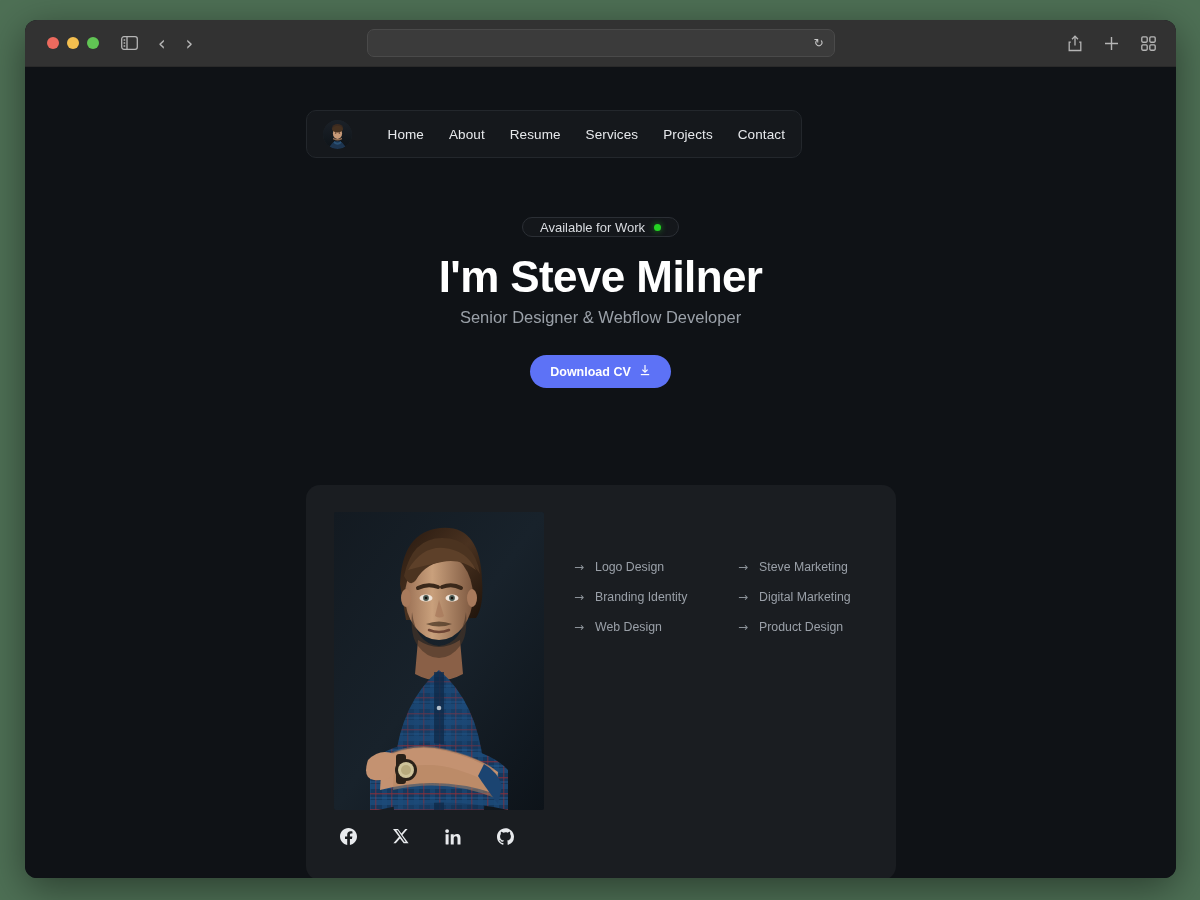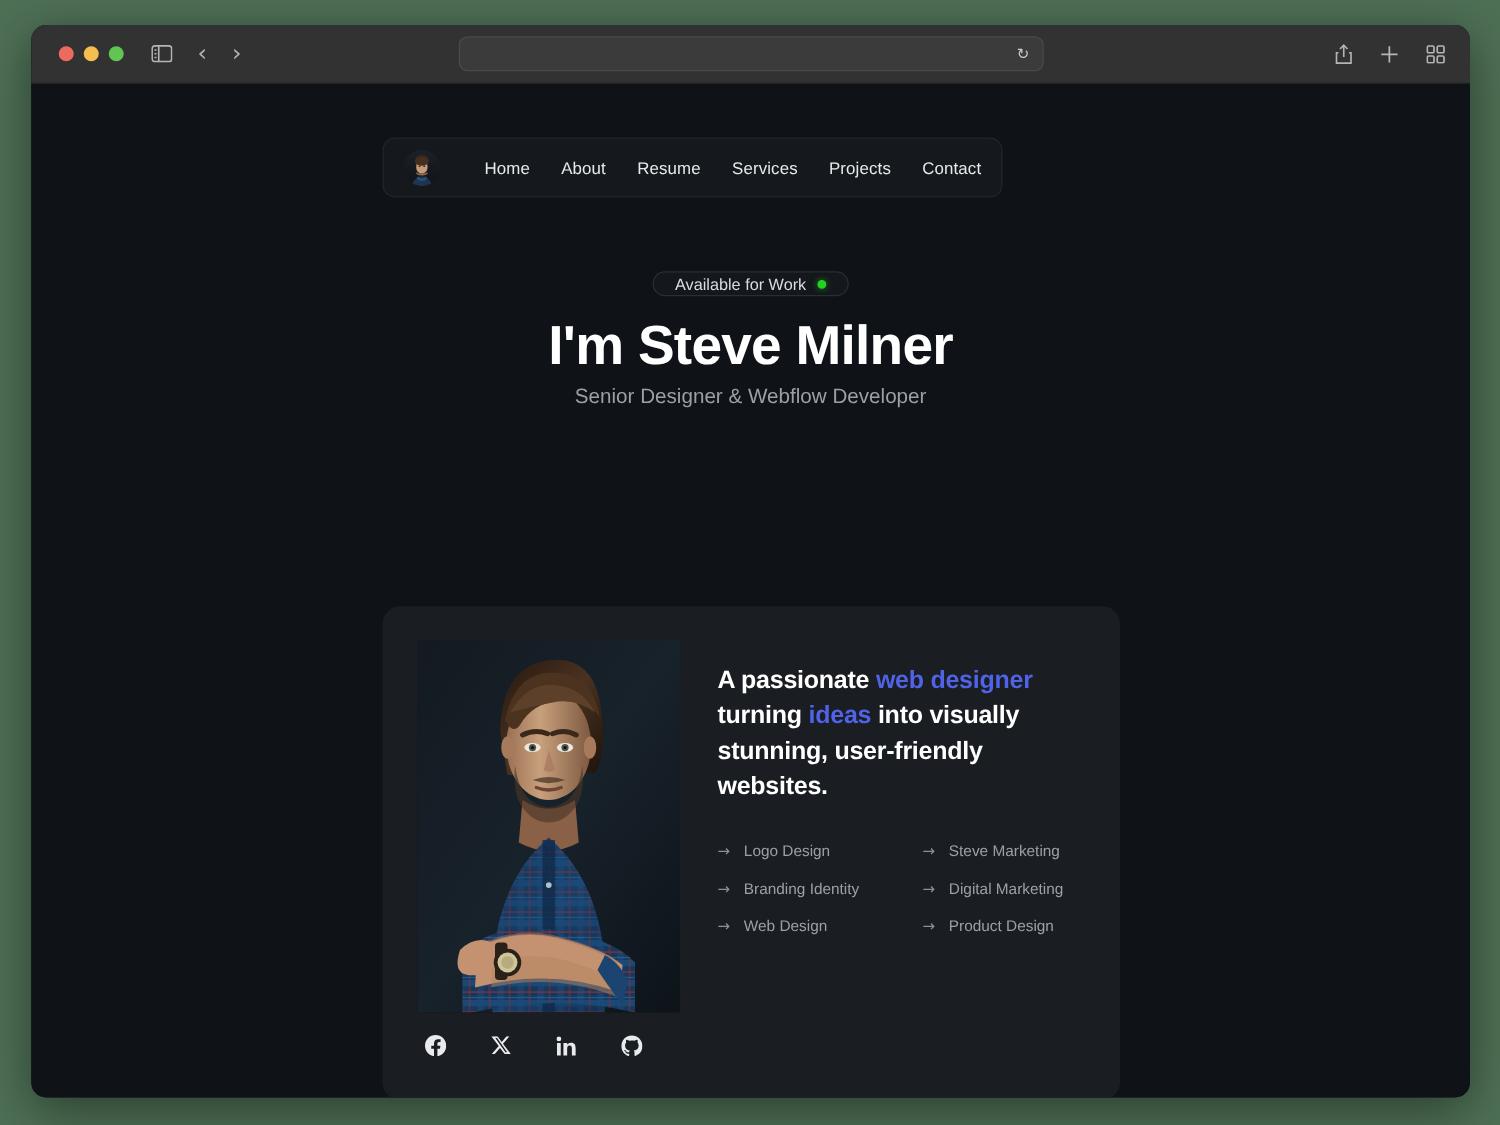--- a/index.html
+++ b/index.html
@@ -254,20 +254,30 @@
       </div>
     </div>
 
     <div class="hero">
       <div class="badge">
         <span>Available for Work</span>
         <span class="dot"></span>
       </div>
       <h1 class="hero-title">I'm Steve Milner</h1>
       <p class="hero-sub">Senior Designer &amp; Webflow Developer</p>
+      <button class="cv-btn">
+        <span>Download CV</span>
+        <span>
+          <svg width="12" height="12" viewBox="0 0 12 12" fill="none" stroke="#ffffff" stroke-width="1.2">
+            <line x1="6" y1="1" x2="6" y2="8"></line>
+            <path d="M3.4 5.6 L6 8.2 L8.6 5.6"></path>
+            <line x1="1.8" y1="10.6" x2="10.2" y2="10.6"></line>
+          </svg>
+        </span>
+      </button>
     </div>
 
     <div class="card">
 
       <div class="card-left">
         <div class="photo">
           <svg width="210" height="298" viewBox="0 0 210 298" preserveAspectRatio="none">
             <defs>
               <linearGradient id="bgGrad" x1="0" y1="0" x2="1" y2="1">
                 <stop offset="0" stop-color="#131a21"></stop>
@@ -385,21 +395,20 @@
           </span>
           <span class="social">
             <svg width="17" height="17" viewBox="0 0 17 17" fill="#e8eaed">
               <path d="M8.5.3C3.8.3 0 4.1 0 8.8c0 3.75 2.43 6.93 5.8 8.06.42.08.58-.19.58-.42v-1.5c-2.36.52-2.86-1.13-2.86-1.13-.39-.98-.95-1.25-.95-1.25-.77-.53.06-.52.06-.52.85.06 1.3.88 1.3.88.76 1.3 1.98.92 2.46.7.08-.55.3-.93.54-1.14-1.88-.21-3.86-.94-3.86-4.19 0-.93.33-1.68.88-2.28-.09-.21-.38-1.08.08-2.24 0 0 .71-.23 2.33.87a8.1 8.1 0 0 1 2.12-.29c.72 0 1.45.1 2.13.29 1.62-1.1 2.33-.87 2.33-.87.46 1.16.17 2.03.08 2.24.55.6.88 1.35.88 2.28 0 3.26-1.99 3.98-3.88 4.19.31.26.58.78.58 1.57v2.33c0 .23.15.5.59.42A8.52 8.52 0 0 0 17 8.8c0-4.7-3.8-8.5-8.5-8.5z"></path>
             </svg>
           </span>
         </div>
       </div>
 
       <div class="card-right">
-        <h2 class="about-head"><span>A passionate </span><span class="hl">web designer</span><span> turning </span><span class="hl">ideas</span><span> into visually stunning, user-friendly websites.</span></h2>
 
 
         <div class="svc-grid">
           <div class="svc-col col-a">
             <div class="svc-item">
               <span class="svc-arrow">→</span>
               <span>Logo Design</span>
             </div>
             <div class="svc-item">
               <span class="svc-arrow">→</span>

